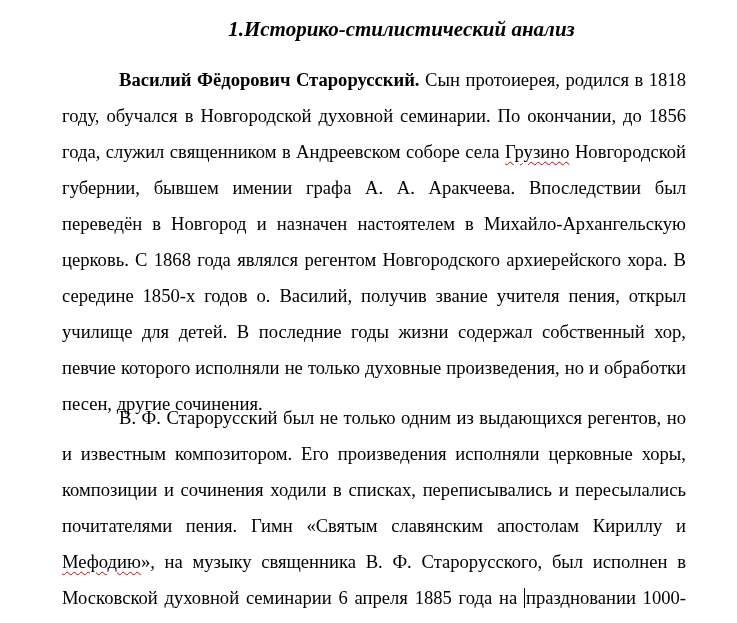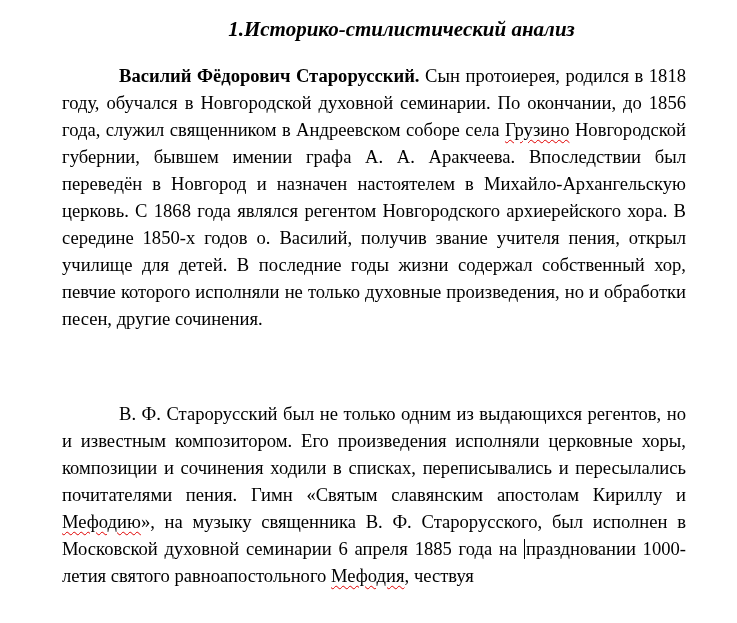--- a/index.html
+++ b/index.html
@@ -8,21 +8,21 @@
       font-family: "Liberation Serif", serif; color: #000;
     }
     .page { position: absolute; left: 0; top: 0; width: 596px; height: 623px; }
     .heading {
       position: absolute; left: 0; width: 737px; top: 14px;
       text-align: center; font-weight: bold; font-style: italic;
       font-size: 21px; line-height: 30px; padding-left: 66px; box-sizing: border-box;
     }
     .para {
       position: absolute; left: 62px; width: 624px;
-      font-size: 18.6px; line-height: 27px;
+      font-size: 18.6px; line-height: 36px;
       text-align: justify; text-indent: 57px;
     }
     .p1 { top: 62px; }
     .p2 { top: 400px; }
     .bold { font-weight: bold; }
     .spell {
       text-decoration: underline wavy #e00000;
       text-decoration-thickness: 1px;
       text-underline-offset: 3px;
     }

